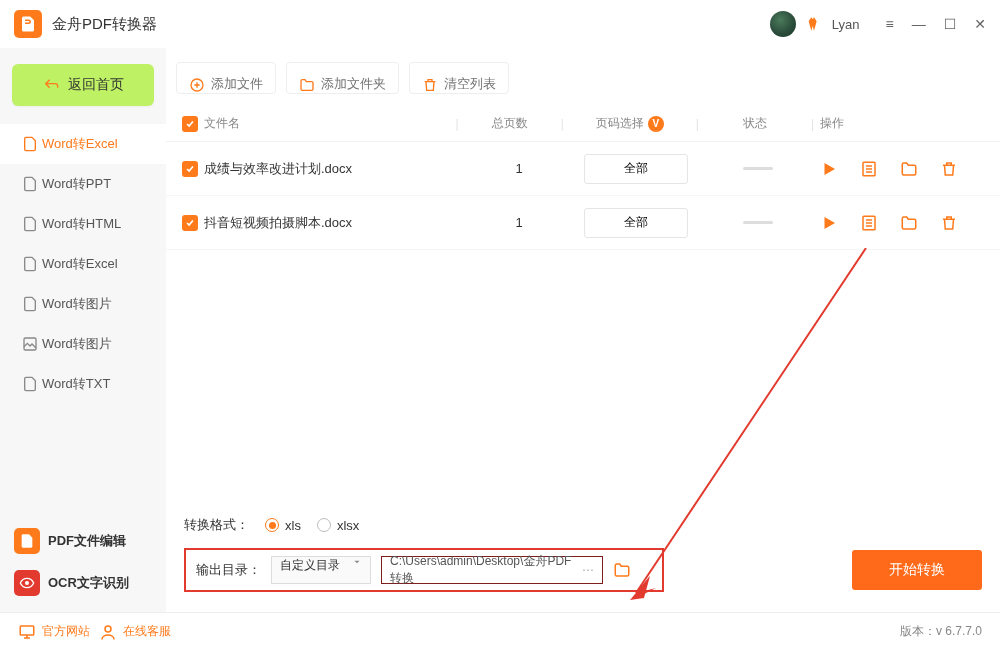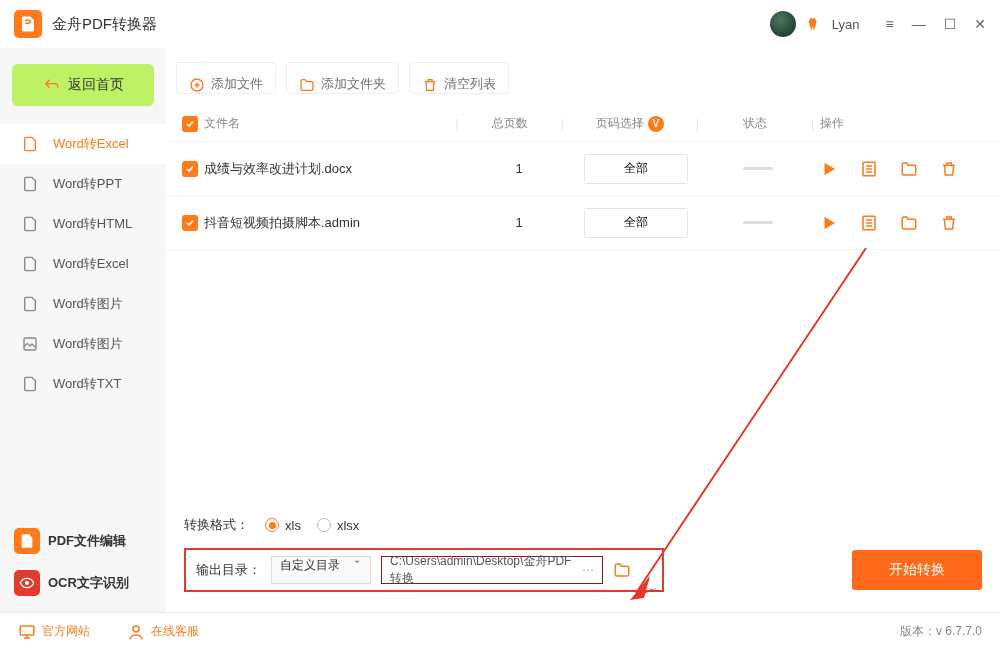--- a/index.html
+++ b/index.html
@@ -15,21 +15,21 @@
 .diamond { width: 16px; height: 16px; color: #ff7a1a; }
 .username { font-size: 13px; color: #555; margin-right: 10px; }
 .win-ctrl { display: flex; gap: 18px; margin-left: 6px; }
 .win-ctrl span { font-size: 14px; color: #666; cursor: pointer; font-family: Arial; }
 
 
 .sidebar { position: absolute; left: 0; top: 48px; bottom: 38px; width: 166px; background: #f7f7f7; display: flex; flex-direction: column; }
 .back-btn { margin: 16px 12px 18px; height: 42px; background: #bef264; border-radius: 6px; display: flex; align-items: center; justify-content: center; gap: 8px; cursor: pointer; box-shadow: 0 1px 2px rgba(0,0,0,0.04); }
 .back-btn svg { width: 18px; height: 16px; }
 .back-btn span { font-size: 14px; color: #333; }
-.nav-item { display: flex; align-items: center; height: 40px; padding-left: 22px; gap: 15px; cursor: pointer; font-size: 13px; color: #555; }
+.nav-item { display: flex; align-items: center; height: 40px; padding-left: 22px; gap: 4px; cursor: pointer; font-size: 13px; color: #555; }
 .nav-item.active { background: #fff; color: #ff7a1a; }
 .nav-item .ico { width: 16px; height: 16px; display: flex; align-items: center; justify-content: center; }
 .bottom-tools { margin-top: auto; padding-bottom: 8px; font-weight: bold; }
 .tool-item { display: flex; align-items: center; height: 42px; padding-left: 14px; gap: 8px; cursor: pointer; font-size: 13px; color: #333; }
 .tool-ico { width: 26px; height: 26px; border-radius: 5px; display: flex; align-items: center; justify-content: center; }
 .tool-ico.orange { background: #ff7a1a; }
 .tool-ico.red { background: #e23a2e; }
 
 
 .main { position: absolute; left: 166px; right: 0; top: 48px; bottom: 38px; background: #fff; display: flex; flex-direction: column; }
@@ -63,21 +63,21 @@
 .rdot { width: 14px; height: 14px; border: 1px solid #bbb; border-radius: 50%; display: flex; align-items: center; justify-content: center; }
 .rdot.on { border-color: #ff7a1a; }
 .rdot.on::after { content: ""; width: 7px; height: 7px; background: #ff7a1a; border-radius: 50%; }
 .out-row { display: flex; align-items: center; gap: 10px; font-size: 13px; color: #333; border: 2px solid #e23a2e; padding: 6px 10px; width: 480px; }
 .dd { width: 100px; height: 28px; border: 1px solid #ddd; background: #fafafa; display: flex; align-items: flex-start; justify-content: space-between; padding: 0 8px; font-size: 12px; cursor: pointer; }
 .path-in { width: 222px; height: 28px; border: 1px solid #7f1d1d; background: #fff; font-size: 12px; padding: 0 8px; display: flex; align-items: center; justify-content: space-between; color: #555; }
 .folder-icn { width: 18px; height: 18px; color: #ff7a1a; cursor: pointer; }
 .start-btn { position: absolute; right: 18px; bottom: 22px; width: 130px; height: 40px; background: #ff6a1a; color: #fff; border: none; border-radius: 3px; font-size: 14px; cursor: pointer; }
 
 
-.footer { position: absolute; left: 0; right: 0; bottom: 0; height: 38px; border-top: 1px solid #eee; display: flex; align-items: center; padding: 0 18px; font-size: 12px; color: #555; gap: 37px; }
+.footer { position: absolute; left: 0; right: 0; bottom: 0; height: 38px; border-top: 1px solid #eee; display: flex; align-items: center; padding: 0 18px; font-size: 12px; color: #555; gap: 9px; }
 .footer .link { display: flex; align-items: center; gap: 6px; cursor: pointer; color: #ff7a1a; }
 .ver { margin-left: auto; color: #888; }
 
 
 .arrow { position: absolute; left: 450px; top: 200px; width: 260px; height: 365px; pointer-events: none; }
 </style>
 </head>
 <body>
 
 <div class="title-bar">
@@ -273,21 +273,21 @@
   </div>
 
   <div class="row">
     <div class="col-chk">
         <div class="chk">
           <svg viewBox="0 0 24 24" fill="none" stroke="#fff" stroke-width="4">
             <path d="M5 12l5 5 9-11"></path>
           </svg>
         </div>
       </div>
-    <div class="col-name">抖音短视频拍摄脚本.admin</div>
+    <div class="col-name">抖音短视频拍摄脚本.docx</div>
     <span class="sep"> </span>
     <div class="col-pages">1</div>
     <span class="sep"> </span>
     <div class="col-range"><button class="range-btn">全部</button></div>
     <span class="sep"> </span>
     <div class="col-status">
         <div class="dash"></div>
       </div>
     <span class="sep"> </span>
     <div class="col-ops ops">

